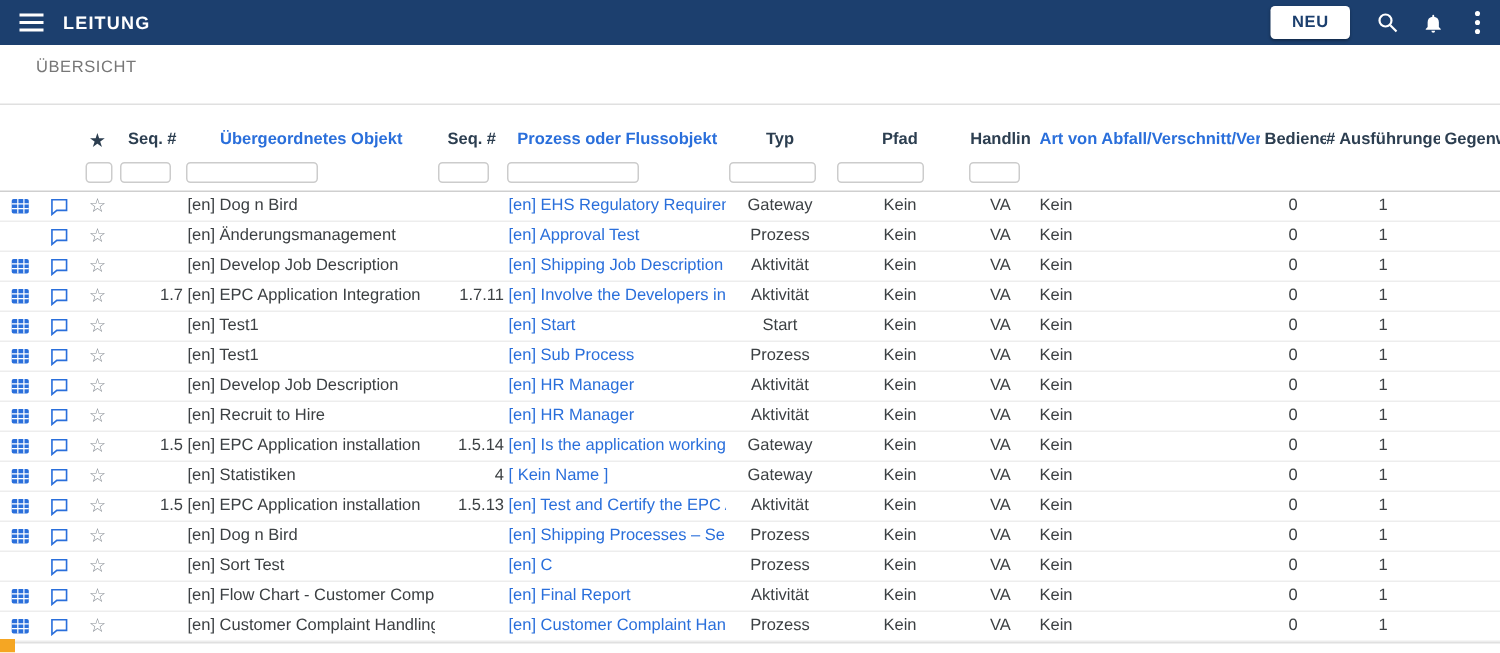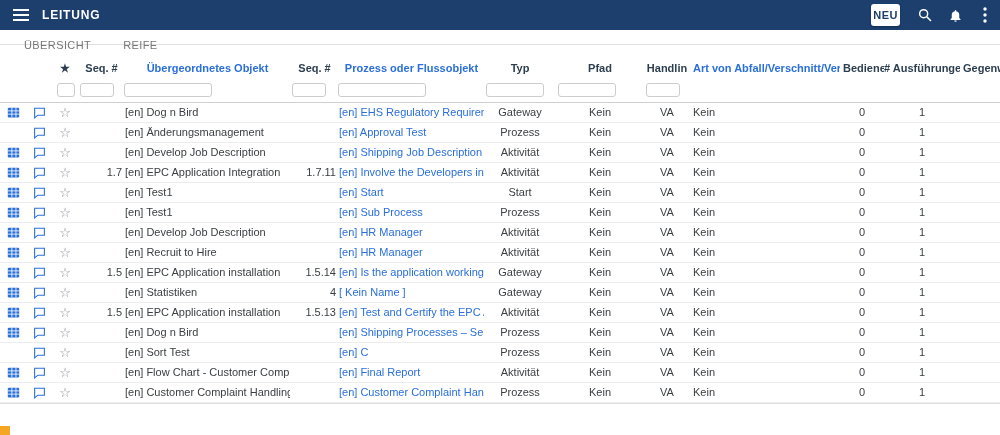--- a/index.html
+++ b/index.html
@@ -7,26 +7,26 @@
     font-family:"Liberation Sans", sans-serif; position:relative; }
 
   
   .topbar { height:30px; background:#1c3f6e; display:flex; align-items:center; color:#fff; }
   .hamburger { width:42px; height:30px; display:flex; flex-direction:column; gap:3px;
     align-items:center; justify-content:center; cursor:pointer; }
   .hamburger span { width:16px; height:2px; background:#fff; display:block; }
   .topbar-title { font-size:12px; font-weight:bold; letter-spacing:0.8px; }
   .topbar-spacer { flex:1; }
   .neu-btn { background:#fff; color:#1c3f6e; font-size:11px; font-weight:bold; border:none;
-    border-radius:3px; padding:5px 2px; margin-right:10px; letter-spacing:0.5px; cursor:pointer;
+    border-radius:3px; padding:5px 14px; margin-right:10px; letter-spacing:0.5px; cursor:pointer;
     box-shadow:0 1px 2px rgba(0,0,0,.3); font-family:inherit; }
   .topbar-icon { width:30px; height:30px; display:flex; align-items:center; justify-content:center; cursor:pointer; }
 
   
-  .tabs { height:15px; border-bottom:1px solid #e0e0e0; display:flex; padding-left:8px; background:#fff; }
+  .tabs { height:40px; border-bottom:1px solid #e0e0e0; display:flex; padding-left:8px; background:#fff;gap:36px; }
   .tab { padding:0 16px; line-height:30px; font-size:11px; color:#777; letter-spacing:0.4px;
     position:relative; cursor:pointer; }
   .tab.active { color:#22304a; font-weight:bold; }
   .tab.active::after { content:""; position:absolute; left:10px; right:10px; bottom:0; height:2px; background:#2a6fdb; }
 
   
   .table-wrap { margin-top:13px; width:1000px; overflow:hidden; border-bottom:1px solid #e0e0e0; }
   table { width:1023px; table-layout:fixed; border-collapse:collapse; font-size:11px; color:#3c4043; }
   thead th { font-size:11px; font-weight:bold; color:#2c3e50; text-align:center; height:20px;
     white-space:nowrap; overflow:hidden; padding:0 0 0 3px; vertical-align:middle; }
@@ -78,21 +78,20 @@
     <svg width="4" height="16" viewBox="0 0 4 16" fill="#fff">
         <circle cx="2" cy="2" r="1.7"></circle>
         <circle cx="2" cy="8" r="1.7"></circle>
         <circle cx="2" cy="14" r="1.7"></circle>
       </svg>
   </div>
 </div>
 
 <div class="tabs">
   <div class="tab">ÜBERSICHT</div>
-  <div class="tab">REIFE</div>
 </div>
 
 <div class="table-wrap">
   <table>
     <colgroup>
       <col style="width:26px">
         <col style="width:26px">
         <col style="width:26px">
       <col style="width:44px">
         <col style="width:168px">

